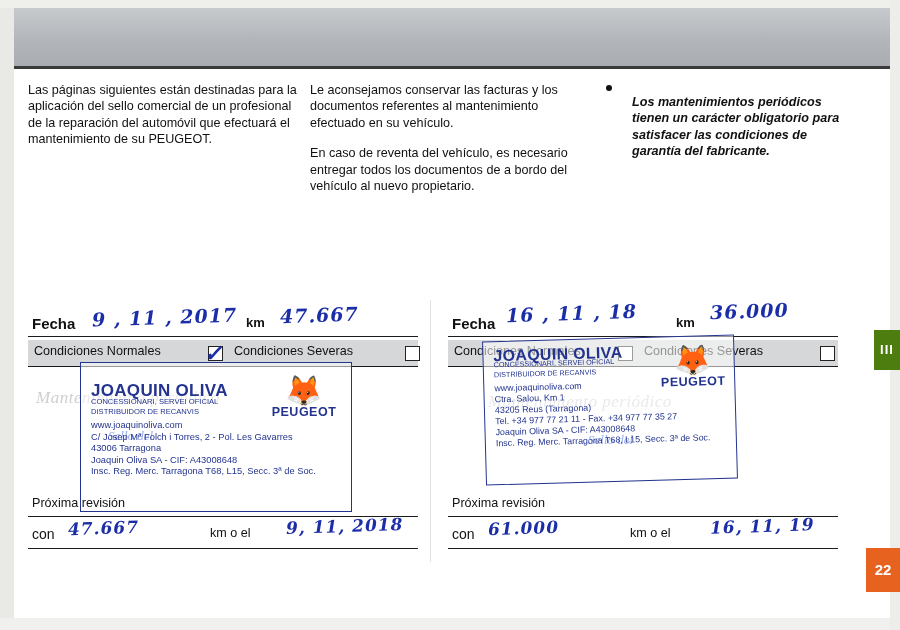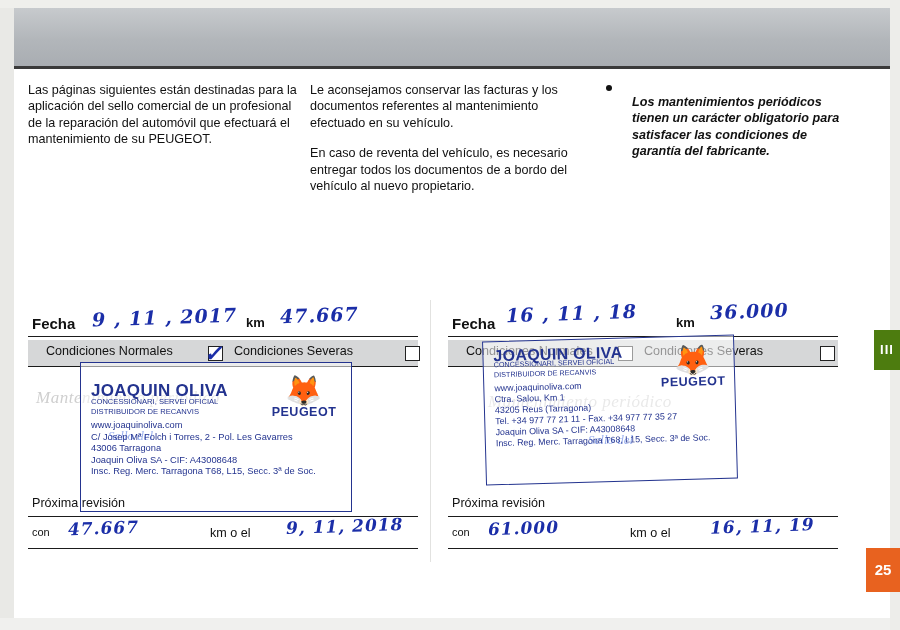--- a/index.html
+++ b/index.html
@@ -61,21 +61,21 @@
   .mbox.left{left:0;}
   .mbox.right{left:420px;}
 
   .fecha-row{position:absolute;left:0;top:10px;width:100%;height:28px;}
   .fecha-label{position:absolute;left:4px;top:5px;font-size:15px;font-weight:bold;color:#111;}
   .km-label{position:absolute;left:218px;top:5px;font-size:13px;font-weight:bold;color:#111;}
   .km-label.r{left:228px;}
   .rule-under-fecha{position:absolute;left:0;top:36px;width:100%;height:0;border-bottom:1.6px solid #1b1b1b;}
 
   .cond-row{position:absolute;left:0;top:40px;width:100%;height:26px;background:#d6d7d8;}
-  .cond-a{position:absolute;left:6px;top:4px;font-size:12.6px;color:#111;margin-left:12px;}
+  .cond-a{position:absolute;left:6px;top:4px;font-size:12.6px;color:#111;}
   .cond-b{position:absolute;left:206px;top:4px;font-size:12.6px;color:#111;}
   .cond-b.r{left:196px;}
   .chk{position:absolute;width:13px;height:13px;border:1.4px solid #222;background:#fff;top:6px;}
   .chk.a{left:180px;}
   .chk.b{left:377px;}
   .chk.ar{left:170px;}
   .chk.br{left:372px;}
   .rule-under-cond{position:absolute;left:0;top:66px;width:100%;height:0;border-bottom:1.6px solid #1b1b1b;}
 
   .watermark{
@@ -84,21 +84,21 @@
     font-family:"Liberation Serif", serif;
   }
   .watermark2{
     position:absolute;left:80px;top:128px;
     font-size:13px;font-style:italic;color:#1d4ed8;
     font-family:"Liberation Serif", serif;
   }
 
   .prox{position:absolute;left:4px;top:196px;font-size:12.6px;color:#111;}
   .rule-prox{position:absolute;left:0;top:216px;width:100%;height:0;border-bottom:1.6px solid #1b1b1b;}
-  .con{position:absolute;left:4px;top:226px;font-size:11px;color:#111;}
+  .con{position:absolute;left:4px;top:226px;font-size:14px;color:#111;}
   .kmoel{position:absolute;left:182px;top:226px;font-size:12.6px;color:#111;text-align:right;}
   .kmoel.r{left:182px;}
   .rule-bottom{position:absolute;left:0;top:248px;width:100%;height:0;border-bottom:1.6px solid #1b1b1b;}
 
   
   .stamp{
     position:absolute;border:1.5px solid #2b3a8f;background:rgba(255,255,255,0.55);
   }
   .stamp .st-line{color:#23338f;}
 
@@ -272,16 +272,16 @@
       <div class="kmoel r">km o el</div>
       <div class="hw mid" style="left:262px;top:216px;">16, 11, 19</div>
       <div class="rule-bottom"></div>
     </div>
   </div>
 
   <div class="tab-orange">
     <div class="t">III</div>
   </div>
   <div class="tab-page">
-    <div class="t">25</div>
+    <div class="t">22</div>
   </div>
 
 </div>
 
 </body></html>

